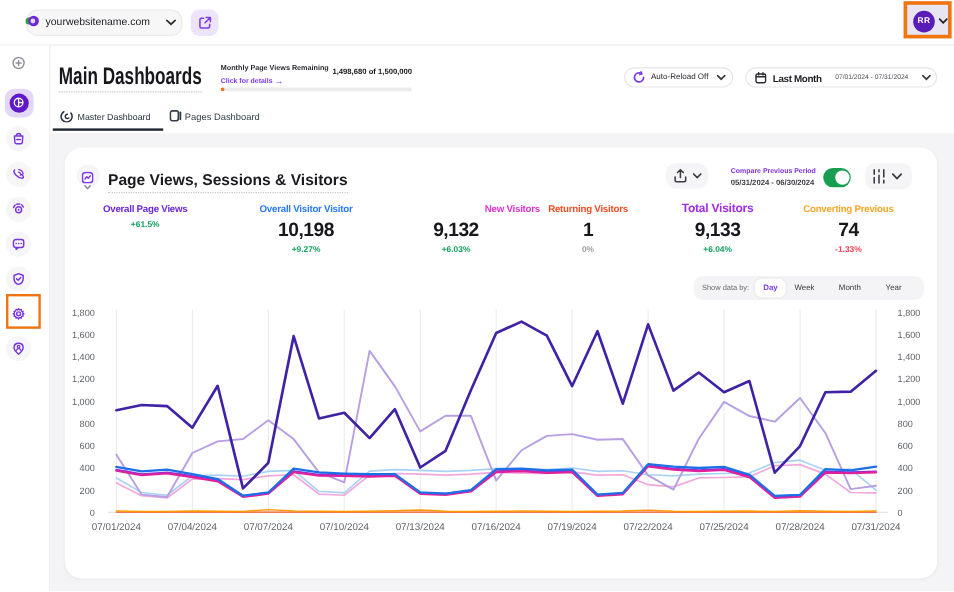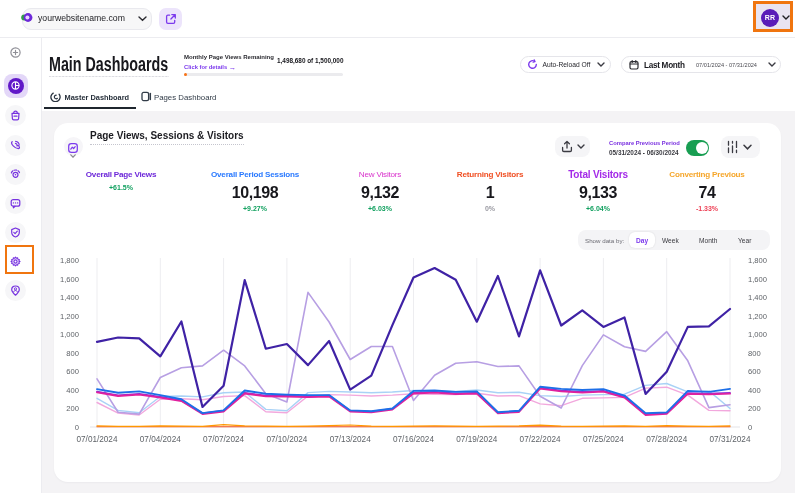--- a/index.html
+++ b/index.html
@@ -116,40 +116,40 @@
 <div class="abs" style="left:644px;top:60.5px;font-size:8.2px;font-weight:600;color:#1c1c21;letter-spacing:-0.3px;">Last Month</div>
 <div class="abs" style="left:696px;top:61.5px;font-size:5.6px;font-weight:500;color:#4b4b52;">07/01/2024 - 07/31/2024</div>
 <svg class="abs" style="left:768px;top:62px" width="8" height="6" viewBox="0 0 8 6">
     <path d="M1 1 L4 4 L7 1" stroke="#3b3b42" stroke-width="1.4" fill="none" stroke-linecap="round"></path>
   </svg>
 
 <svg class="abs" style="left:50px;top:91px" width="11" height="11" viewBox="0 0 11 11">
   <path d="M3.2 2.1 A4.6 4.6 0 1 0 9.1 3.2" stroke="#2a3440" stroke-width="1.3" fill="none" stroke-linecap="round"></path>
   <path d="M6.2 4.2 A1.8 1.8 0 1 0 7.4 7.3" stroke="#2a3440" stroke-width="1.2" fill="none" stroke-linecap="round"></path>
 </svg>
-<div class="abs" style="left:64.6px;top:93px;font-size:7.4px;font-weight:700;color:#27303b;">Master Dashboard</div>
+<div class="abs" style="left:64.6px;top:93px;font-size:7.4px;font-weight:400;color:#27303b;">Master Dashboard</div>
 <div class="abs" style="left:44px;top:107px;width:92px;height:2px;background:#1f262e;"></div>
 <svg class="abs" style="left:141px;top:91px" width="11" height="11" viewBox="0 0 11 11">
   <rect x="1" y="1.4" width="6.6" height="8.2" rx="1.6" stroke="#323c48" stroke-width="1.3" fill="none"></rect>
   <path d="M9.3 2.6 V8.4" stroke="#323c48" stroke-width="1.5" fill="none" stroke-linecap="round"></path>
 </svg>
 <div class="abs" style="left:154px;top:93px;font-size:7.8px;font-weight:500;color:#323c48;">Pages Dashboard</div>
 
 <div class="abs" style="left:42px;top:111px;width:753px;height:382px;background:#f4f3f5;"></div>
 <div class="abs" style="left:54px;top:123px;width:727px;height:359px;background:#fff;border-radius:14px;box-shadow:0 1px 2px rgba(20,20,40,0.04);"></div>
 
 <div class="abs" style="left:64px;top:137px;width:19px;height:19px;border-radius:50%;background:#f6f5f8;"></div>
 <svg class="abs" style="left:68px;top:142.5px" width="10" height="10" viewBox="0 0 10 10">
   <rect x="0.7" y="0.7" width="8.6" height="8.6" rx="2.6" stroke="#7c3aed" stroke-width="1.25" fill="none"></rect>
   <path d="M2.8 6.2 L4.3 4.2 L5.6 5.5 L7.2 3.6" stroke="#7c3aed" stroke-width="1.2" fill="none" stroke-linecap="round" stroke-linejoin="round"></path>
 </svg>
 <svg class="abs" style="left:70px;top:153.5px" width="6" height="4.5" viewBox="0 0 6 4.5">
     <path d="M0.8 0.8 L3 3.2 L5.2 0.8" stroke="#8a8a92" stroke-width="1.2" fill="none" stroke-linecap="round"></path>
   </svg>
-<div class="abs" style="left:90px;top:130px;font-size:10px;font-weight:600;color:#1b1b20;border-bottom:1px dotted #c5c5ce;padding-bottom:3px;">Page Views, Sessions &amp; Visitors</div>
+<div class="abs" style="left:90px;top:142px;font-size:13px;font-weight:600;color:#1b1b20;border-bottom:1px dotted #c5c5ce;padding-bottom:3px;">Page Views, Sessions &amp; Visitors</div>
 
 <div class="abs" style="left:555px;top:136px;width:35px;height:21px;background:#f5f5f7;border-radius:8px;"></div>
 <svg class="abs" style="left:561px;top:140px" width="12" height="13" viewBox="0 0 12 13">
   <path d="M6 8 V1.6 M3.6 3.8 L6 1.4 L8.4 3.8" stroke="#3b3b42" stroke-width="1.3" fill="none" stroke-linecap="round" stroke-linejoin="round"></path>
   <path d="M1.6 7.5 V10.3 C1.6 11.1 2 11.5 2.8 11.5 H9.2 C10 11.5 10.4 11.1 10.4 10.3 V7.5" stroke="#3b3b42" stroke-width="1.3" fill="none" stroke-linecap="round"></path>
 </svg>
 <svg class="abs" style="left:577px;top:144px" width="8" height="6" viewBox="0 0 8 6">
     <path d="M1 1 L4 4 L7 1" stroke="#3b3b42" stroke-width="1.4" fill="none" stroke-linecap="round"></path>
   </svg>
 
@@ -168,26 +168,26 @@
 </svg>
 <svg class="abs" style="left:743px;top:144px" width="9" height="7" viewBox="0 0 9 7">
     <path d="M1 1.2 L4.5 4.8 L8 1.2" stroke="#3b3b42" stroke-width="1.5" fill="none" stroke-linecap="round"></path>
   </svg>
 
 <div class="abs" style="left:51px;top:170.5px;width:140px;text-align:center;">
 <div style="font-size:8.1px;font-weight:700;color:#6d28d9;letter-spacing:-0.2px;line-height:8.5px;">Overall Page Views</div>
 <div style="font-size:7px;font-weight:600;color:#11a05f;margin-top:4.5px;">+61.5%</div>
 </div>
 <div class="abs" style="left:185px;top:170.5px;width:140px;text-align:center;">
-<div style="font-size:8.1px;font-weight:700;color:#2979ff;letter-spacing:-0.2px;line-height:8.5px;">Overall Period Sessions</div>
+<div style="font-size:8.1px;font-weight:700;color:#2979ff;letter-spacing:-0.2px;line-height:8.5px;">Overall Visitor Visitor</div>
 <div style="font-size:16px;letter-spacing:-0.4px;font-weight:600;color:#17171c;margin-top:6px;line-height:15.5px;">10,198</div>
 <div style="font-size:7px;font-weight:600;color:#11a05f;margin-top:4.5px;">+9.27%</div>
 </div>
 <div class="abs" style="left:310px;top:170.5px;width:140px;text-align:center;">
-<div style="font-size:8.1px;font-weight:400;color:#d933cc;letter-spacing:-0.2px;line-height:8.5px;">New Visitors</div>
+<div style="font-size:8.1px;font-weight:700;color:#d933cc;letter-spacing:-0.2px;line-height:8.5px;text-align:right;">New Visitors</div>
 <div style="font-size:16px;letter-spacing:-0.4px;font-weight:600;color:#17171c;margin-top:6px;line-height:15.5px;">9,132</div>
 <div style="font-size:7px;font-weight:600;color:#11a05f;margin-top:4.5px;">+6.03%</div>
 </div>
 <div class="abs" style="left:420px;top:170.5px;width:140px;text-align:center;">
 <div style="font-size:8.1px;font-weight:700;color:#f04f23;letter-spacing:-0.2px;line-height:8.5px;">Returning Visitors</div>
 <div style="font-size:16px;letter-spacing:-0.4px;font-weight:600;color:#17171c;margin-top:6px;line-height:15.5px;">1</div>
 <div style="font-size:7px;font-weight:600;color:#9a9aa2;margin-top:4.5px;">0%</div>
 </div>
 <div class="abs" style="left:528px;top:170.5px;width:140px;text-align:center;">
 <div style="font-size:10px;font-weight:700;color:#a329e8;letter-spacing:-0.2px;line-height:8.5px;">Total Visitors</div>

